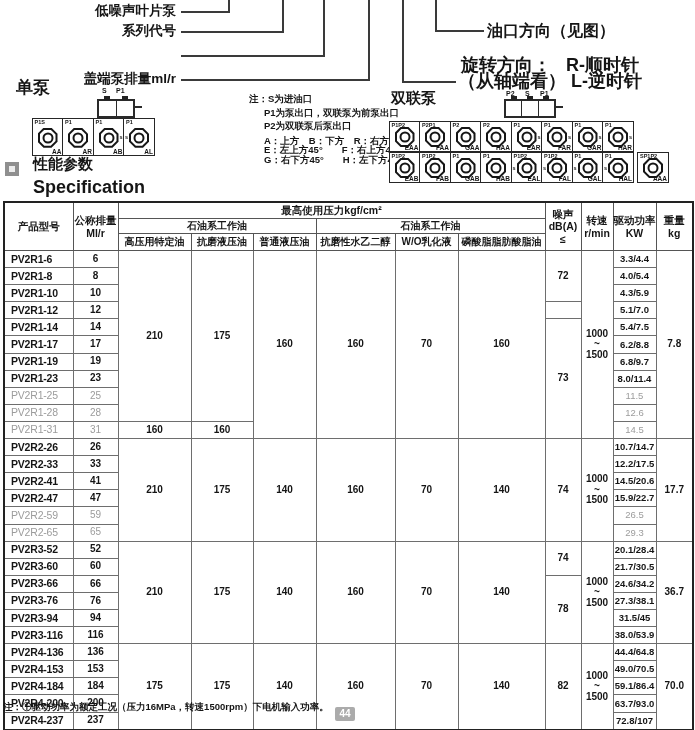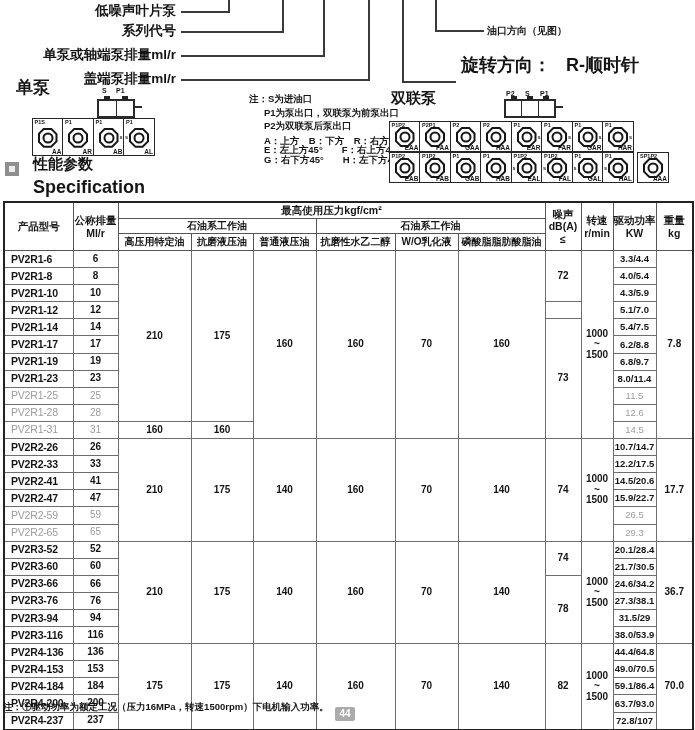--- a/index.html
+++ b/index.html
@@ -82,25 +82,25 @@
 
   <div class="hline" data-name="callout-line" style="top:11px;left:181px;width:49px"></div>
   <div class="hline" data-name="callout-line" style="top:31px;left:181px;width:103px"></div>
   <div class="hline" data-name="callout-line" style="top:55px;left:181px;width:144px"></div>
   <div class="hline" data-name="callout-line" style="top:79px;left:181px;width:189px"></div>
   <div class="hline" data-name="callout-line" style="top:81px;left:402px;width:54px"></div>
   <div class="hline" data-name="callout-line" style="top:30px;left:435px;width:49px"></div>
 
   <div class="callout" data-name="callout-label-pump-type" style="top:4px">低噪声叶片泵</div>
   <div class="callout" data-name="callout-label-series-code" style="top:24px">系列代号</div>
-  <div class="callout" data-name="callout-label-shaft-displacement" style="top:48px">单泵或轴端泵排量ml/r</div>
   <div class="callout" data-name="callout-label-cover-displacement" style="top:72px">盖端泵排量ml/r</div>
 
-  <div class="rlabel" data-name="label-port-direction" style="left:487px;top:23px;font-size:10px">油口方向（见图）</div>
+  <div class="rlabel" data-name="label-port-direction" style="left:487px;top:23px;font-size:16px">油口方向（见图）</div>
   <div class="rlabel" data-name="label-rotation-line1" style="left:461px;top:58px">旋转方向：   R-顺时针</div>
+  <div class="rlabel" data-name="label-rotation-line2" style="left:458px;top:74px">（从轴端看） L-逆时针</div>
 
   <div class="pump-title" data-name="single-pump-title" style="left:16px;top:76px;font-size:17px">单泵</div>
   <span class="toplbl" data-name="single-pump-top-port-s" style="left:102px;top:87px;letter-spacing:0">S</span>
   <span class="toplbl" data-name="single-pump-top-port-p1" style="left:116px;top:87px;letter-spacing:0">P1</span>
   <div class="topbox" data-name="single-pump-top-view" style="left:97px;top:99px;width:34px;height:15px">
     <div class="cell">
         <div class="nub"></div>
       </div>
     <div class="cell">
         <div class="nub"></div>
@@ -509,21 +509,21 @@
         <td class="num pw" data-name="cell-power">24.6/34.2</td>
       </tr>
       <tr>
         <td class="model" data-name="cell-model">PV2R3-76</td>
         <td class="num" data-name="cell-displacement">76</td>
         <td class="num pw" data-name="cell-power">27.3/38.1</td>
       </tr>
       <tr>
         <td class="model" data-name="cell-model">PV2R3-94</td>
         <td class="num" data-name="cell-displacement">94</td>
-        <td class="num pw" data-name="cell-power">31.5/29</td>
+        <td class="num pw" data-name="cell-power">31.5/45</td>
       </tr>
       <tr>
         <td class="model" data-name="cell-model">PV2R3-116</td>
         <td class="num" data-name="cell-displacement">116</td>
         <td class="num pw" data-name="cell-power">38.0/53.9</td>
       </tr>
       <tr class="group-start">
         <td class="model" data-name="cell-model">PV2R4-136</td>
         <td class="num" data-name="cell-displacement">136</td>
         <td class="num" data-name="cell-c3" rowspan="5">175</td>

